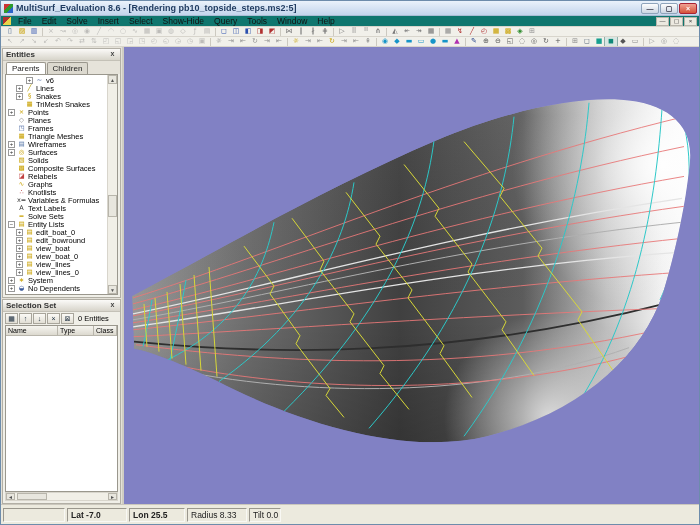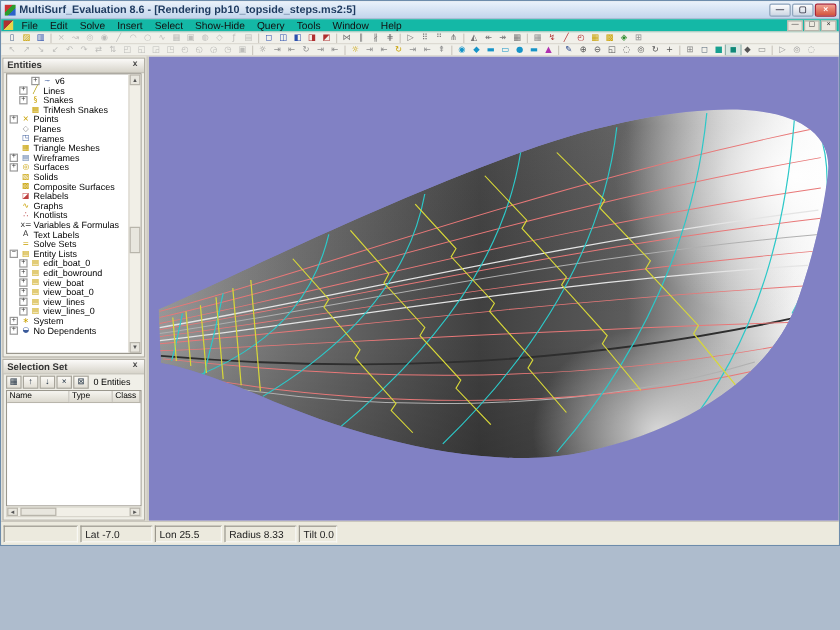--- a/index.html
+++ b/index.html
@@ -1,34 +1,34 @@
 <!DOCTYPE html>
 <html><head>
 <meta charset="utf-8">
 <style>
   * { box-sizing: border-box; margin: 0; padding: 0; }
   html,body { width:700px; height:525px; overflow:hidden; }
   body { font-family:"Liberation Sans",sans-serif; background:#aebccd; }
-  .window { width:700px; height:455px; display:flex; flex-direction:column;
+  .window { width:700px; height:525px; display:flex; flex-direction:column;
             border:1px solid #6d8cab; background:#ebe8e0; }
 
   
   .titlebar { height:15px; flex:none; display:flex; align-items:center; padding:0 2px;
               background:linear-gradient(#eaf2fb,#c3d5ec); border-bottom:1px solid #a8bdd4;
               font-size:9px; font-weight:bold; color:#1e3a5f; }
   .app-icon { width:9px; height:9px; margin:0 3px 0 1px; flex:none;
               background:linear-gradient(135deg,#cc3333 0 38%,#2d9a2d 38% 66%,#2a62c8 66%); }
   .title-text { flex:1; white-space:nowrap; overflow:hidden; }
   .win-btn { width:18px; height:11px; margin-left:1px; flex:none; border:1px solid #8fa4bb;
              border-radius:2px; background:linear-gradient(#fdfdfd,#ccd6e3);
              font-size:7px; line-height:9px; text-align:center; color:#334; }
   .win-btn[data-name="close-button"] { background:linear-gradient(#f0a292,#d4523a); color:#fff; border-color:#a23; }
 
   
-  .menubar { height:11px; flex:none; display:flex; align-items:center; background:#14b8a6;
+  .menubar { height:11px; flex:none; display:flex; align-items:center; background:#0f766e;
              border-bottom:1px solid #d8d5cc; font-size:8.5px; color:#111; padding:0 2px; }
   .mdi-icon { width:8px; height:8px; flex:none; margin-right:2px;
               background:linear-gradient(135deg,#b03030 0 50%,#e8d44a 50%); }
   .menu-item { padding:0 5px; line-height:11px; white-space:nowrap; }
   .menu-spacer { flex:1; }
   .mdi-btn { width:13px; height:9px; margin-left:1px; border:1px solid #b8b5ab; background:#ece9e0;
              font-size:6px; line-height:7px; text-align:center; color:#333; flex:none; }
 
   
   .toolbar { height:10px; flex:none; display:flex; align-items:center; background:#f1f0ea;
@@ -108,22 +108,22 @@
 
   
   .statusbar { height:20px; flex:none; display:flex; align-items:center; gap:2px; padding:2px;
                background:#eceade; border-top:1px solid #cac7bd; font-size:8.5px; color:#222; }
   .status-help { flex:1; height:14px; line-height:12px; padding:0 3px; border:1px solid;
                  border-color:#9a978d #f8f8f4 #f8f8f4 #9a978d; white-space:nowrap; overflow:hidden; }
   .status-panes { display:flex; gap:2px; }
   .status-panes div { height:14px; line-height:12px; padding:0 3px; border:1px solid;
                       border-color:#9a978d #f8f8f4 #f8f8f4 #9a978d; white-space:nowrap; overflow:hidden; }
   .status-panes div:nth-of-type(1) { width:62px; }
-  .status-panes div:nth-of-type(2) { width:60px; }
-  .status-panes div:nth-of-type(3) { width:56px; }
+  .status-panes div:nth-of-type(2) { width:60px;font-weight:bold; }
+  .status-panes div:nth-of-type(3) { width:56px;font-weight:bold; }
   .status-panes div:nth-of-type(4) { width:60px; }
   .status-panes div:nth-of-type(5) { width:32px; }
 </style>
 </head>
 <body>
 
 <div class="window" data-name="application-window">
 
   <div class="titlebar" data-name="title-bar">
     <span class="app-icon" data-name="app-icon"></span>
@@ -612,20 +612,26 @@
 
   <div class="main" data-name="main-area">
 
     <div class="sidebar" data-name="sidebar">
 
       <div class="panel entities-panel" data-name="entities-panel">
         <div class="panel-title" data-name="entities-panel-header">
           <span data-name="entities-panel-title">Entities</span>
           <span class="panel-close" data-name="close-icon">x</span>
         </div>
+        <div class="tabs" data-name="entities-tabs">
+
+            <span class="tab" data-name="entities-tab" data-active="true">Parents</span>
+
+            <span class="tab" data-name="entities-tab" data-active="false">Children</span>
+          </div>
         <div class="tree-wrap" data-name="entities-tree-wrap">
           <div class="tree" data-name="entities-tree">
 
               <div class="tree-row" data-name="tree-item" style="padding-left: 20px;">
                 <span class="expander" data-name="tree-expander-icon">+</span>
                 <span class="tree-icon" data-name="tree-item-icon" style="color: rgb(58, 90, 154);">~</span>
                 <span class="tree-label" data-name="tree-item-label">v6</span>
               </div>
 
               <div class="tree-row" data-name="tree-item" style="padding-left: 10px;">

